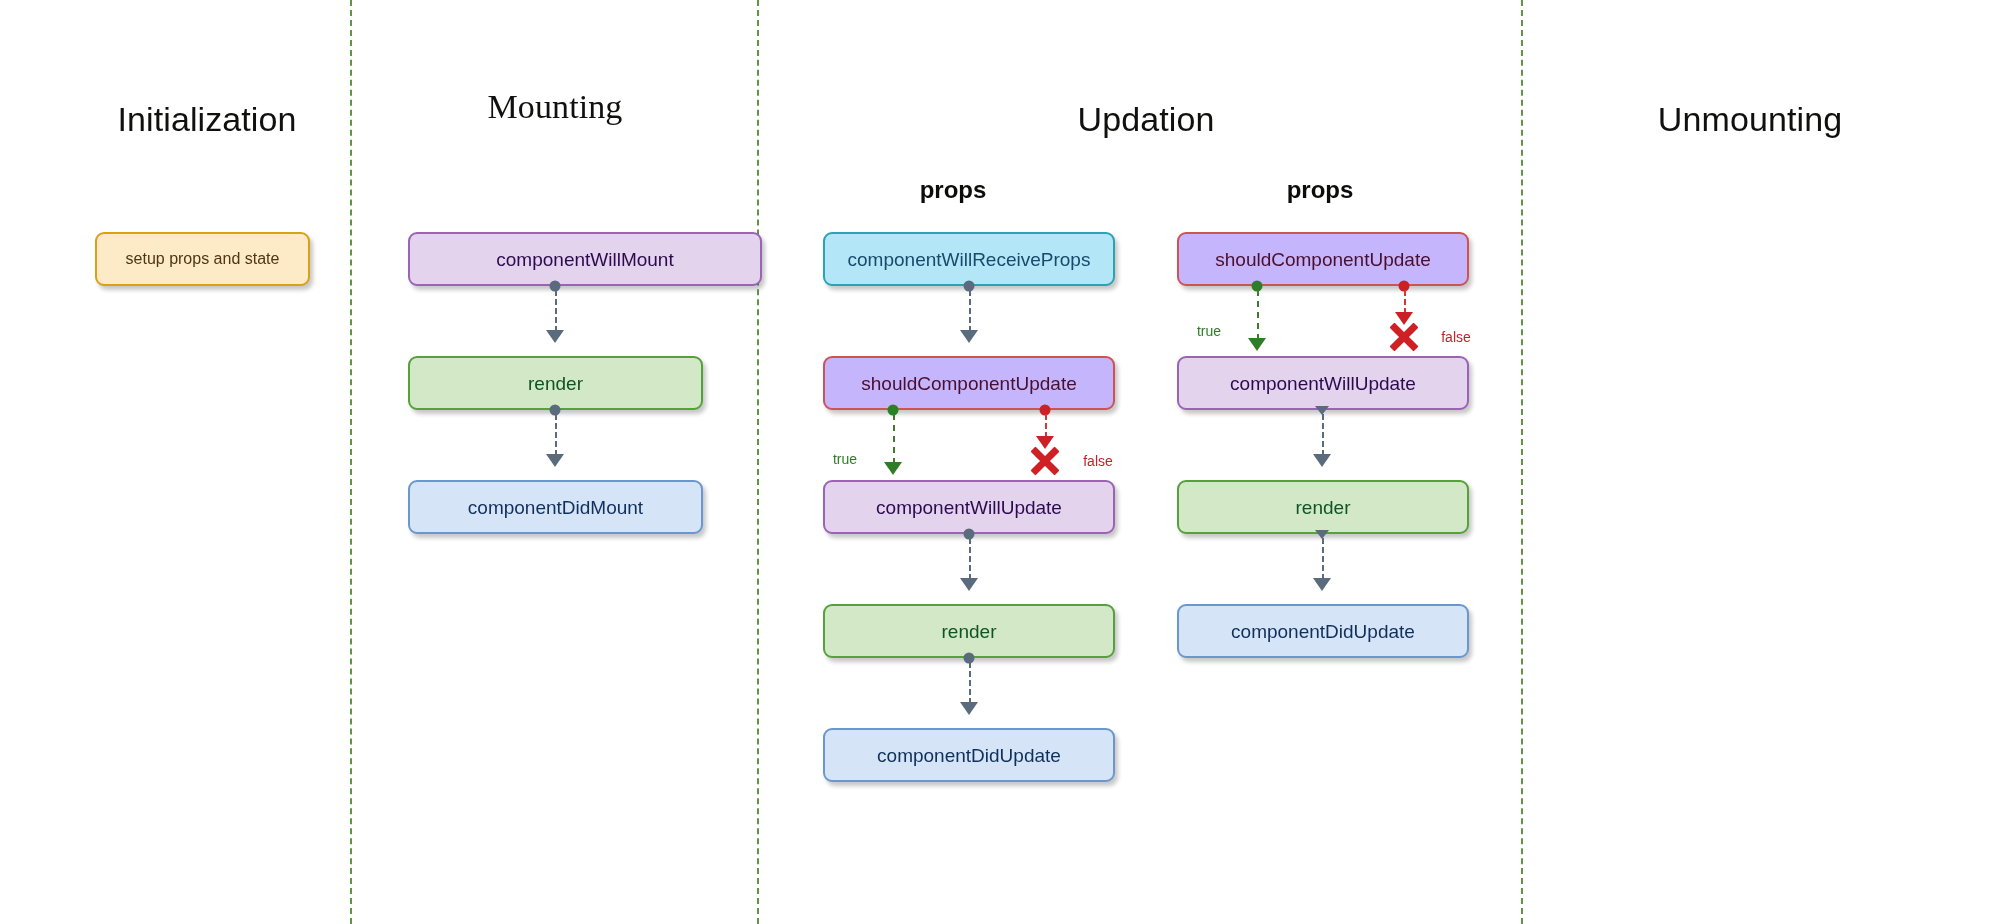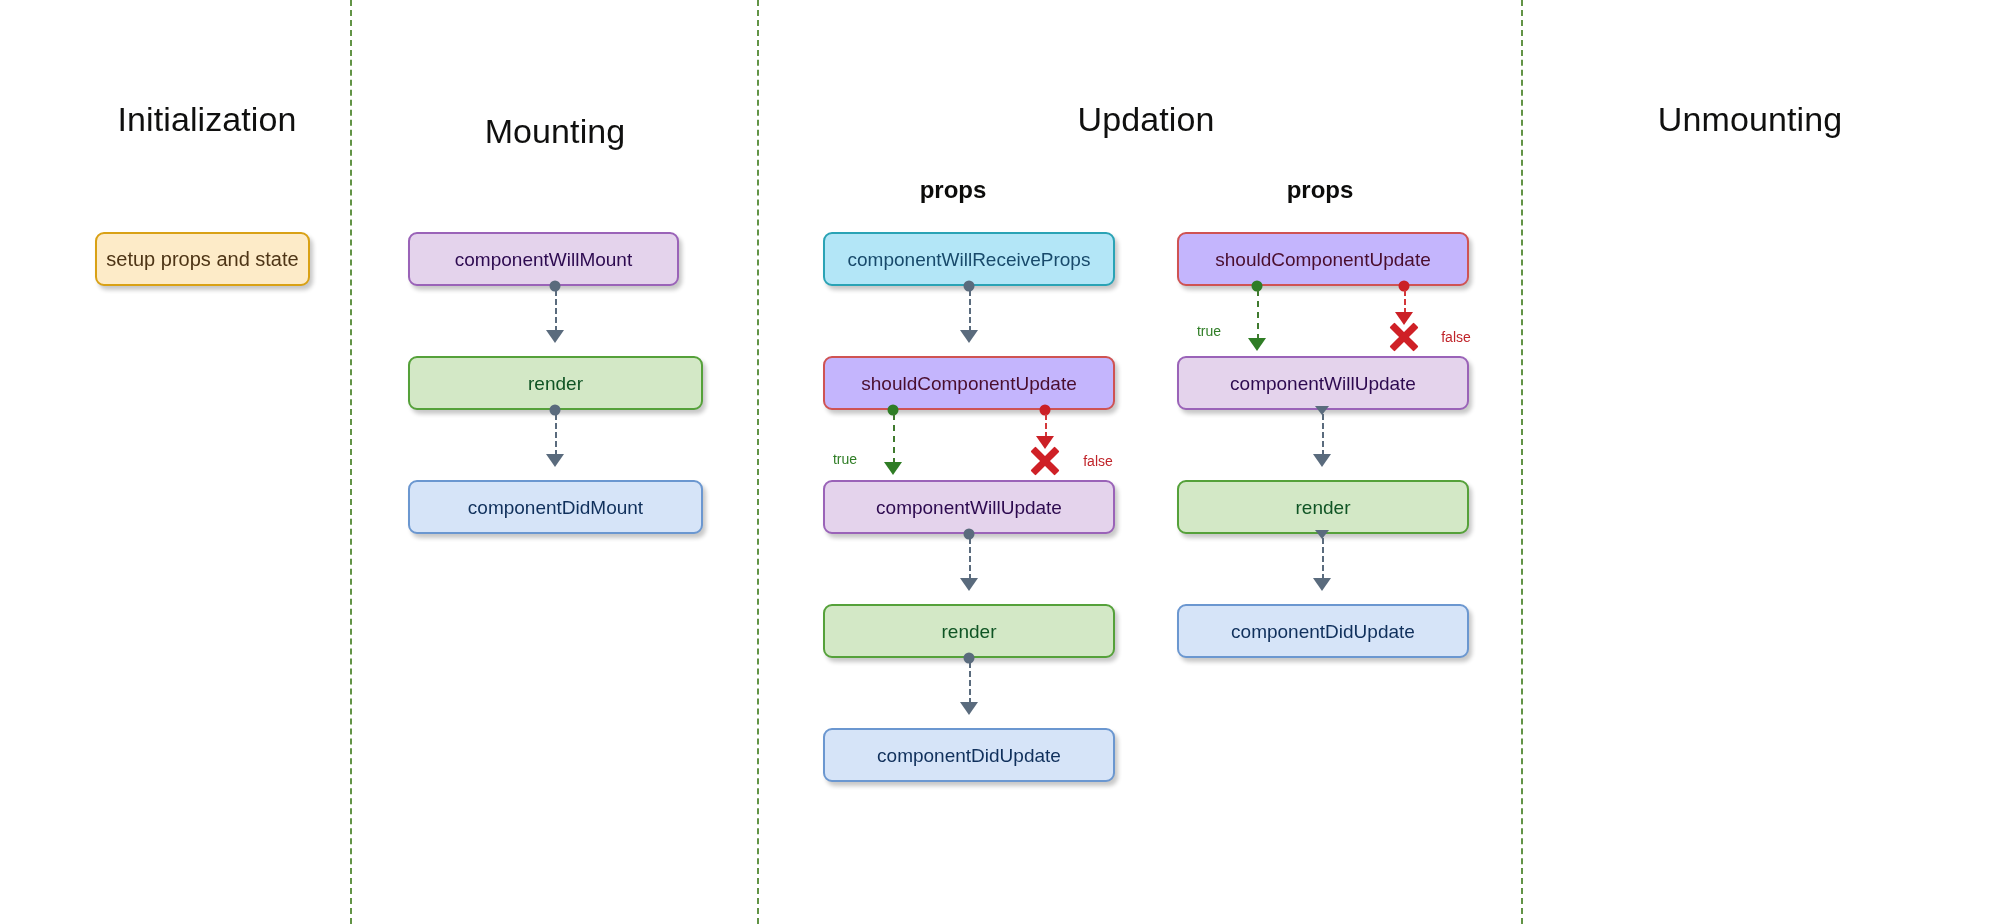--- a/index.html
+++ b/index.html
@@ -58,21 +58,21 @@
     border-width: 2px;
     border-style: solid;
     display: flex;
     align-items: center;
     justify-content: center;
     font-size: 19px;
     line-height: 1;
     white-space: nowrap;
     box-shadow: 3px 4px 4px rgba(0,0,0,0.22);
   }
-  .node.small-text { font-size: 20px; }
+  .node.small-text { font-size: 16px; }
 
   .node.orange  { background:#fdebc8; border-color:#d9a115; color:#4e3516; }
   .node.purple  { background:#e4d3ec; border-color:#9a63b8; color:#2d0a50; }
   .node.green   { background:#d3e8c6; border-color:#55a13a; color:#0f5424; }
   .node.blue    { background:#d6e4f8; border-color:#6b97d0; color:#10305c; }
   .node.cyan    { background:#b3e6f7; border-color:#2aa3b5; color:#184a6b; }
   .node.red     { background:#c4b5fd; border-color:#cf5353; color:#4a0e2e; }
 
   
   .conn {
@@ -151,30 +151,30 @@
 </head>
 <body>
 
 <div id="stage">
 
   <div class="divider" style="left:350px;  height:924px;"></div>
   <div class="divider" style="left:757px;  height:924px;"></div>
   <div class="divider" style="left:1521px; height:924px;"></div>
 
   <div class="section-title" style="left:207px;  top:100px;">Initialization</div>
-  <div class="section-title" style="left:555px;  top:112px;">Mounting</div>
+  <div class="section-title" style="left:555px;  top:88px;font-family:Liberation Serif, serif;">Mounting</div>
   <div class="section-title" style="left:1146px; top:100px;">Updation</div>
   <div class="section-title" style="left:1750px; top:100px;">Unmounting</div>
 
   <div class="sub-title" style="left:953px;  top:176px;text-align:right;">props</div>
   <div class="sub-title" style="left:1320px; top:176px;">props</div>
 
   <div class="node orange small-text" style="left:95px; top:232px; width:215px;">setup props and state</div>
 
-  <div class="node purple" style="left:408px; top:232px; width:271px;">componentWillMount</div>
+  <div class="node purple" style="left:408px; top:232px; width:354px;">componentWillMount</div>
   <div class="dot grey" style="left:555px; top:286px;"></div>
   <div class="conn grey" style="left:555px; top:290px; height:42px;"></div>
   <div class="arrow grey" style="left:555px; top:330px;"></div>
 
   <div class="node green" style="left:408px; top:356px; width:295px;">render</div>
   <div class="dot grey" style="left:555px; top:410px;"></div>
   <div class="conn grey" style="left:555px; top:414px; height:42px;"></div>
   <div class="arrow grey" style="left:555px; top:454px;"></div>
 
   <div class="node cyan" style="left:823px; top:232px; width:292px;">componentWillReceiveProps</div>

